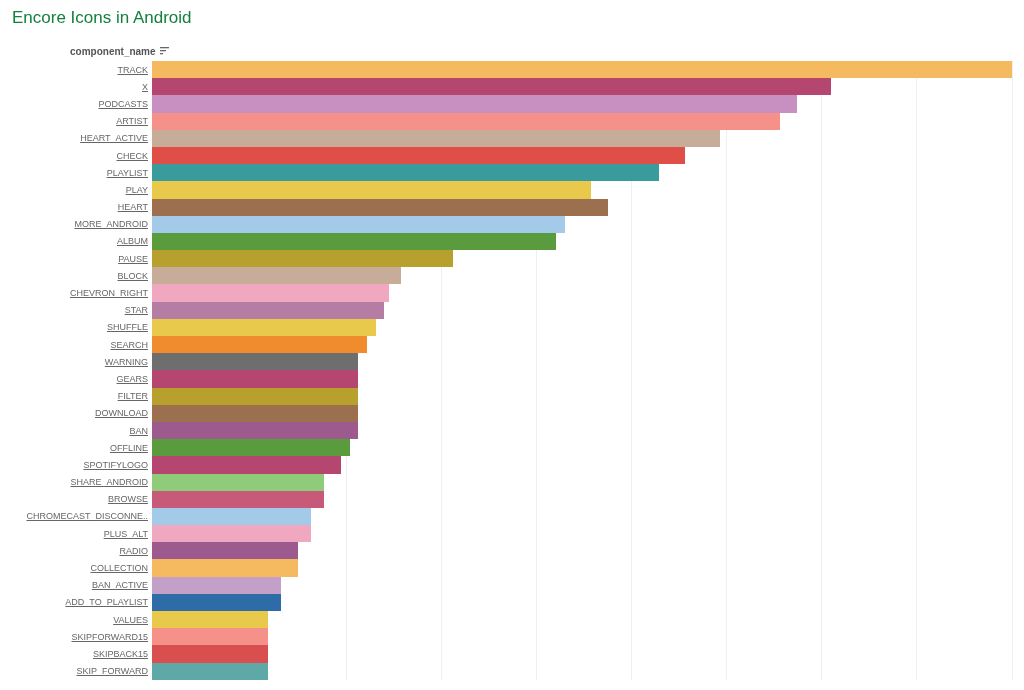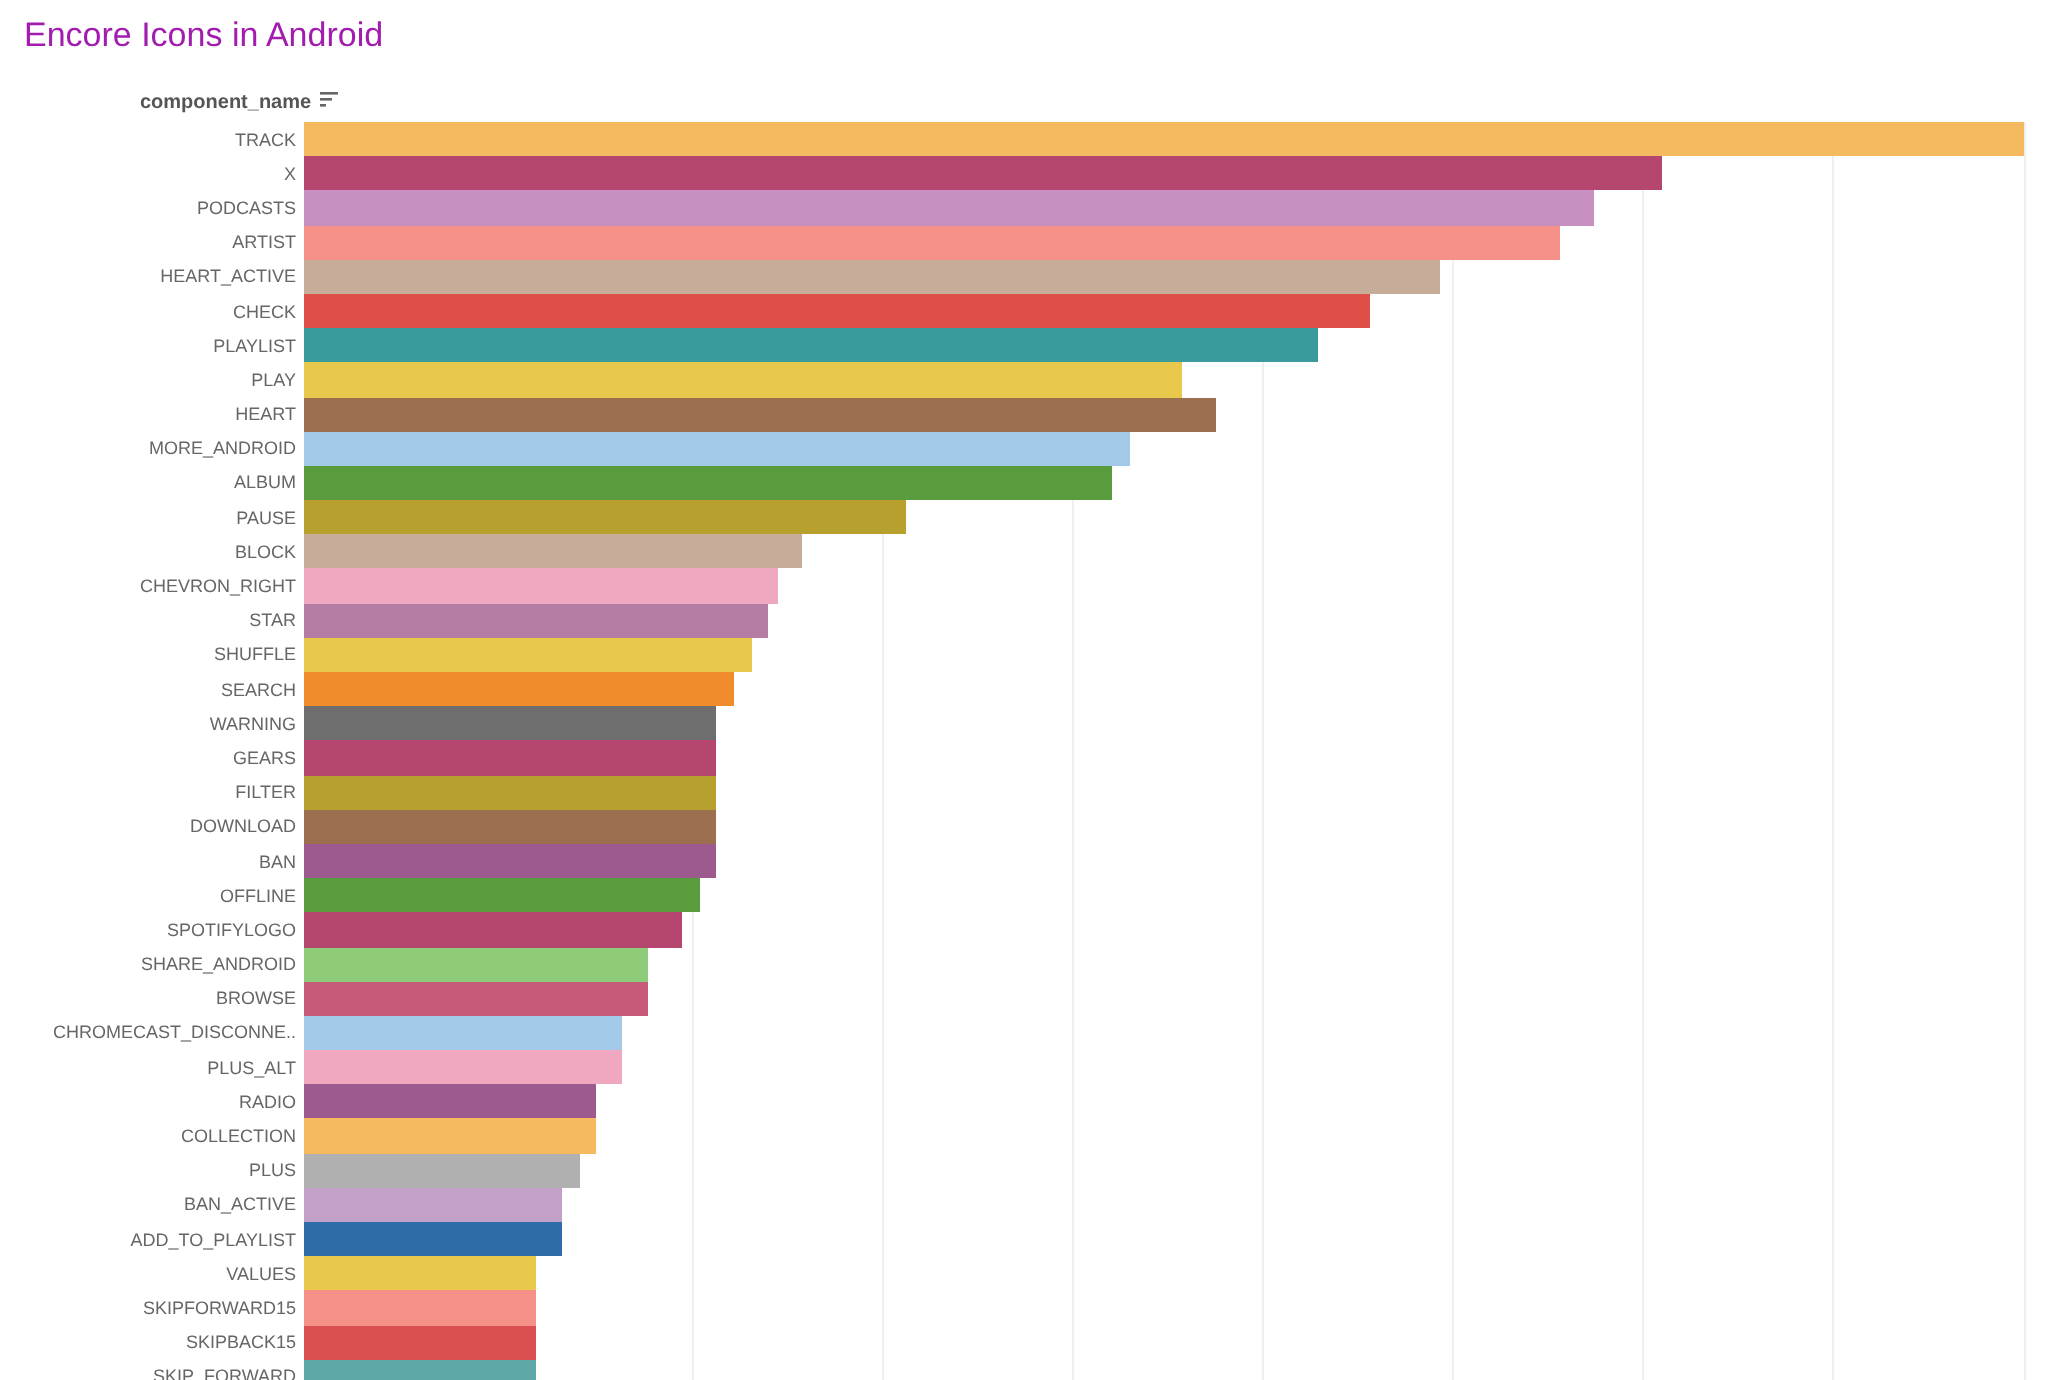--- a/index.html
+++ b/index.html
@@ -11,21 +11,21 @@
       font-family: -apple-system, BlinkMacSystemFont, "Segoe UI", Arial, sans-serif;
       background: #ffffff;
       padding: 8px 12px;
       width: 1024px;
       height: 690px;
       overflow: hidden;
     }
     .chart-title {
       font-size: 17px;
       font-weight: 400;
-      color: #a21caf;
+      color: #15803d;
       margin-bottom: 18px;
     }
     .axis-label-wrap {
       display: flex;
       align-items: center;
       margin-bottom: 4px;
       padding-left: 58px;
       text-align: center;
     }
     .axis-label {
@@ -64,20 +64,21 @@
     }
     .bar-label {
       width: 140px;
       text-align: right;
       padding-right: 4px;
       font-size: 9px;
       color: #666;
       white-space: nowrap;
       overflow: hidden;
       text-overflow: ellipsis;
+      text-decoration: underline;
     }
     .bar-track {
       position: relative;
       flex: 1;
       height: 100%;
     }
     .bar {
       position: absolute;
       left: 0;
       top: 0;
@@ -287,26 +288,20 @@
         <div class="bar" style="width: 17%; background: rgb(157, 90, 142);"></div>
       </div>
     </div>
     <div class="bar-row">
       <div class="bar-label">COLLECTION</div>
       <div class="bar-track">
         <div class="bar" style="width: 17%; background: rgb(245, 185, 95);"></div>
       </div>
     </div>
     <div class="bar-row">
-      <div class="bar-label">PLUS</div>
-      <div class="bar-track">
-        <div class="bar" style="width: 16%; background: rgb(176, 176, 176);"></div>
-      </div>
-    </div>
-    <div class="bar-row">
       <div class="bar-label">BAN_ACTIVE</div>
       <div class="bar-track">
         <div class="bar" style="width: 15%; background: rgb(194, 160, 199);"></div>
       </div>
     </div>
     <div class="bar-row">
       <div class="bar-label">ADD_TO_PLAYLIST</div>
       <div class="bar-track">
         <div class="bar" style="width: 15%; background: rgb(46, 108, 168);"></div>
       </div>

